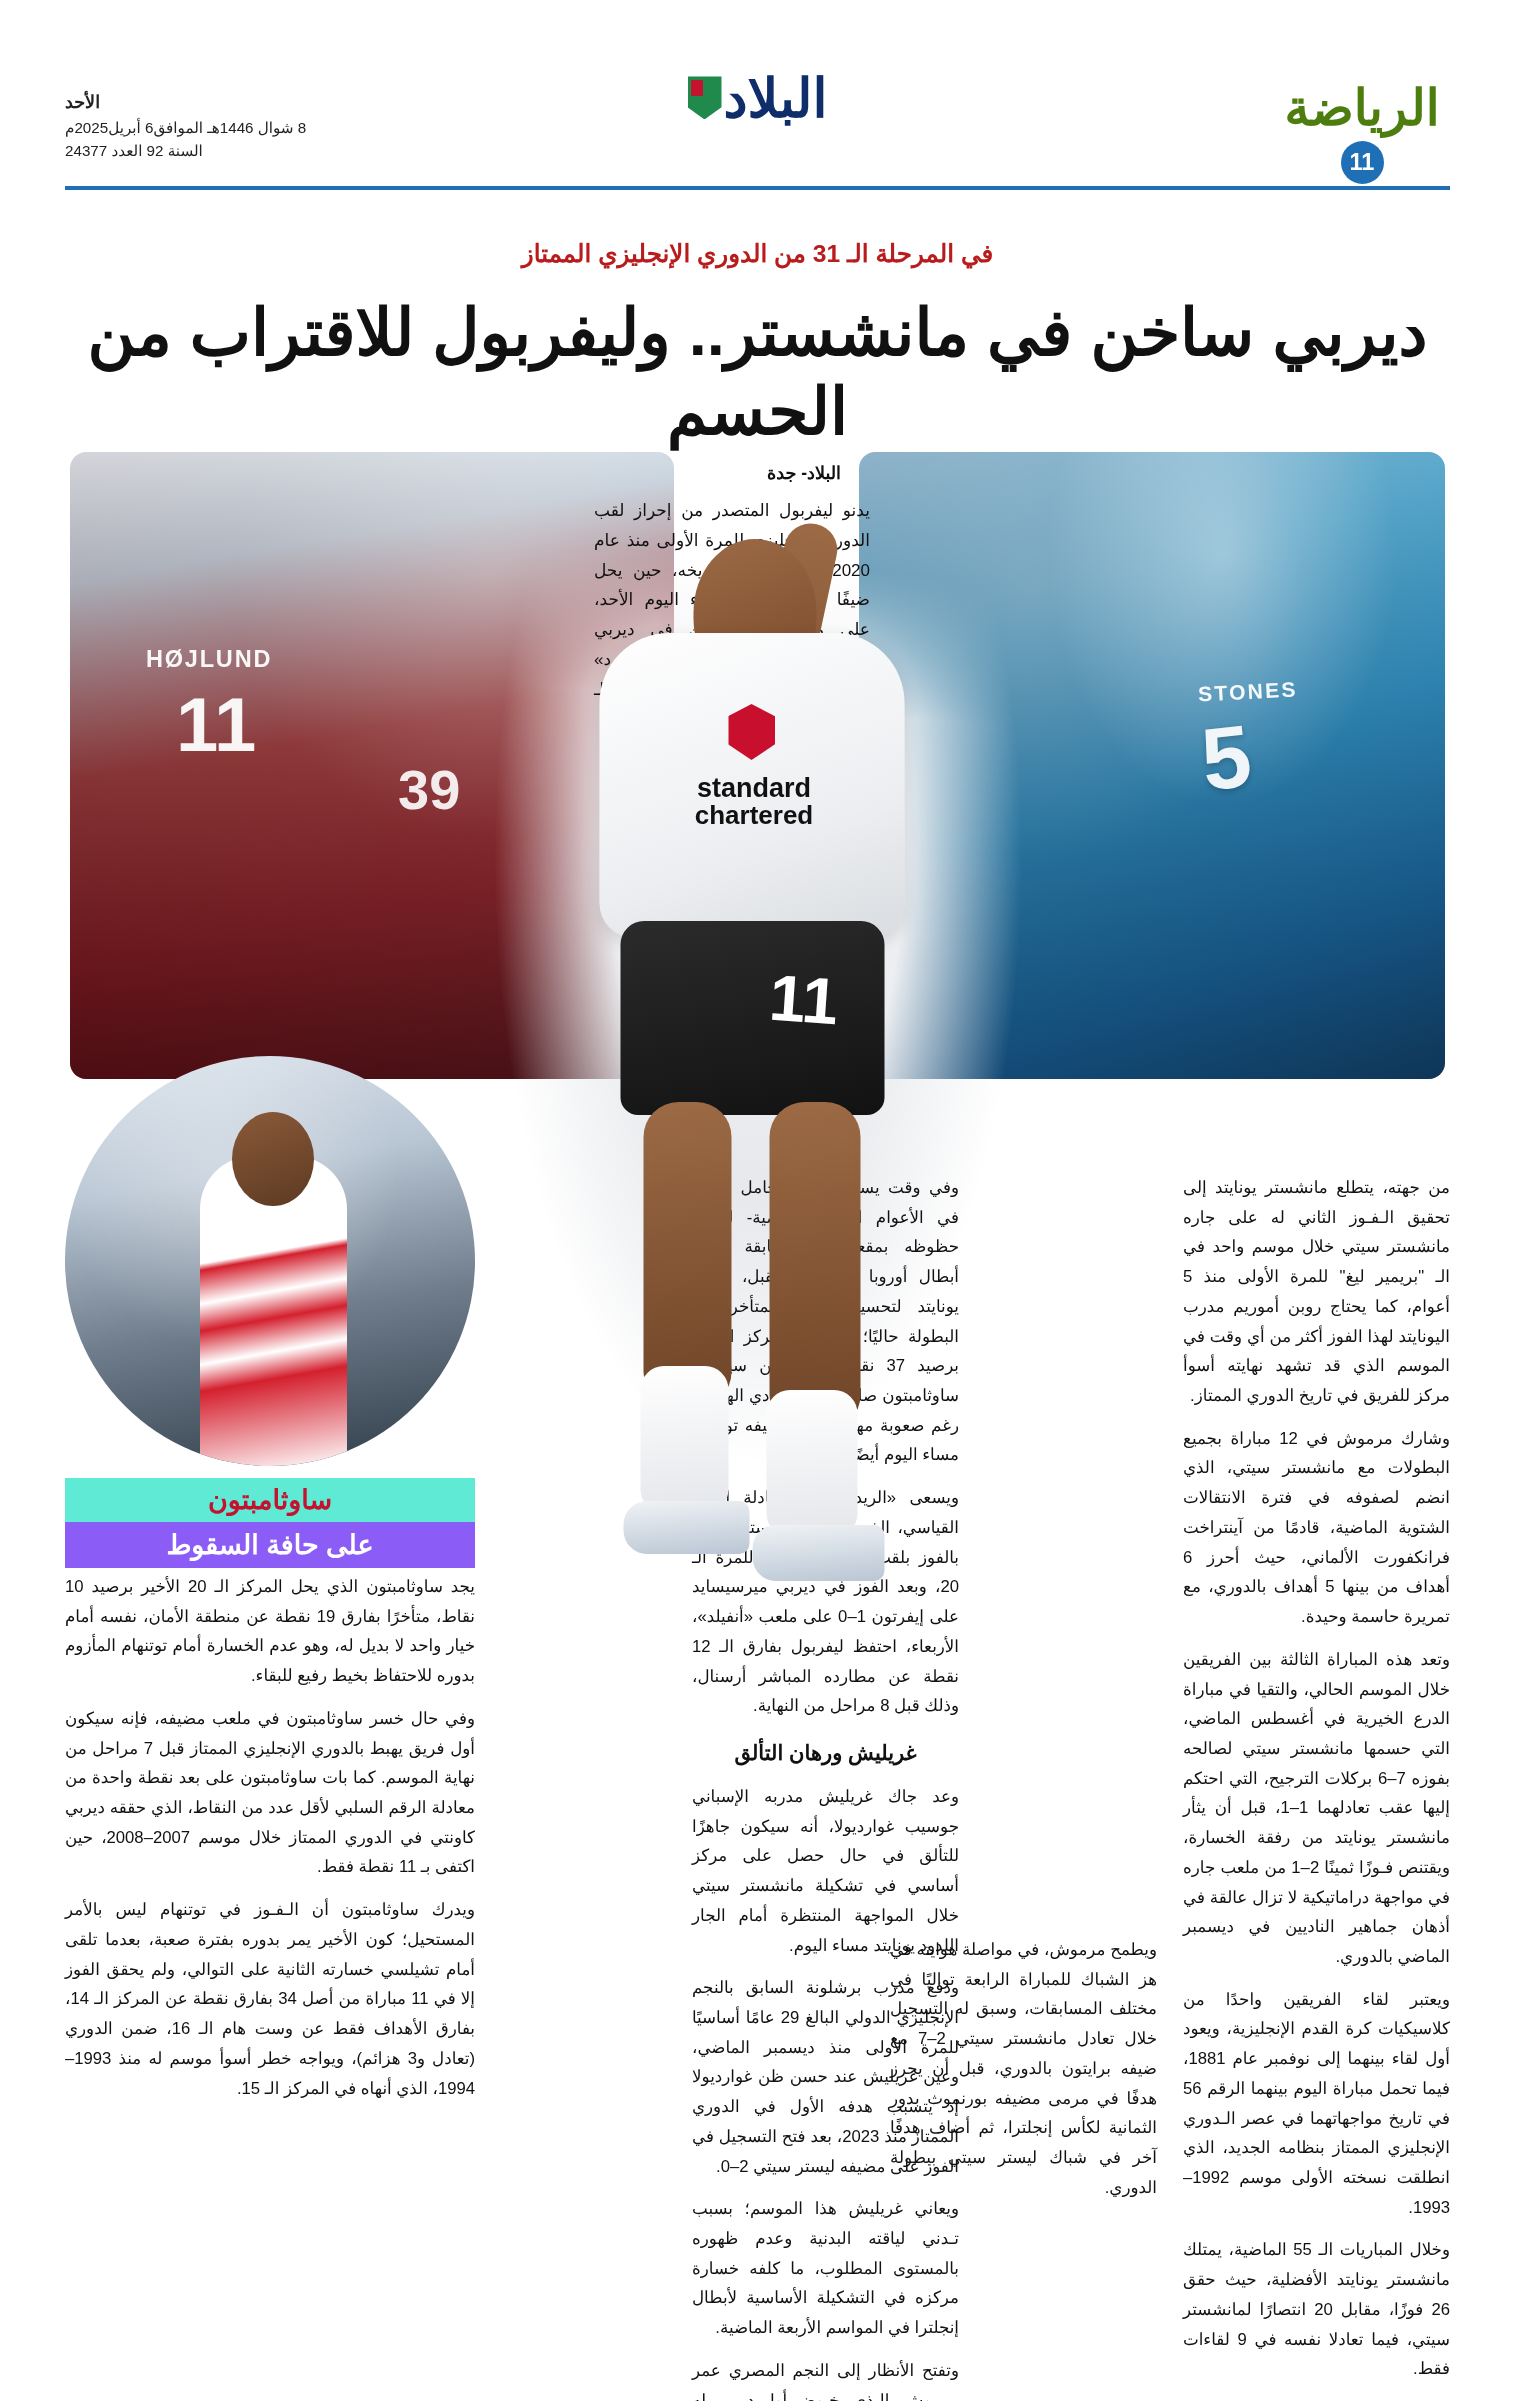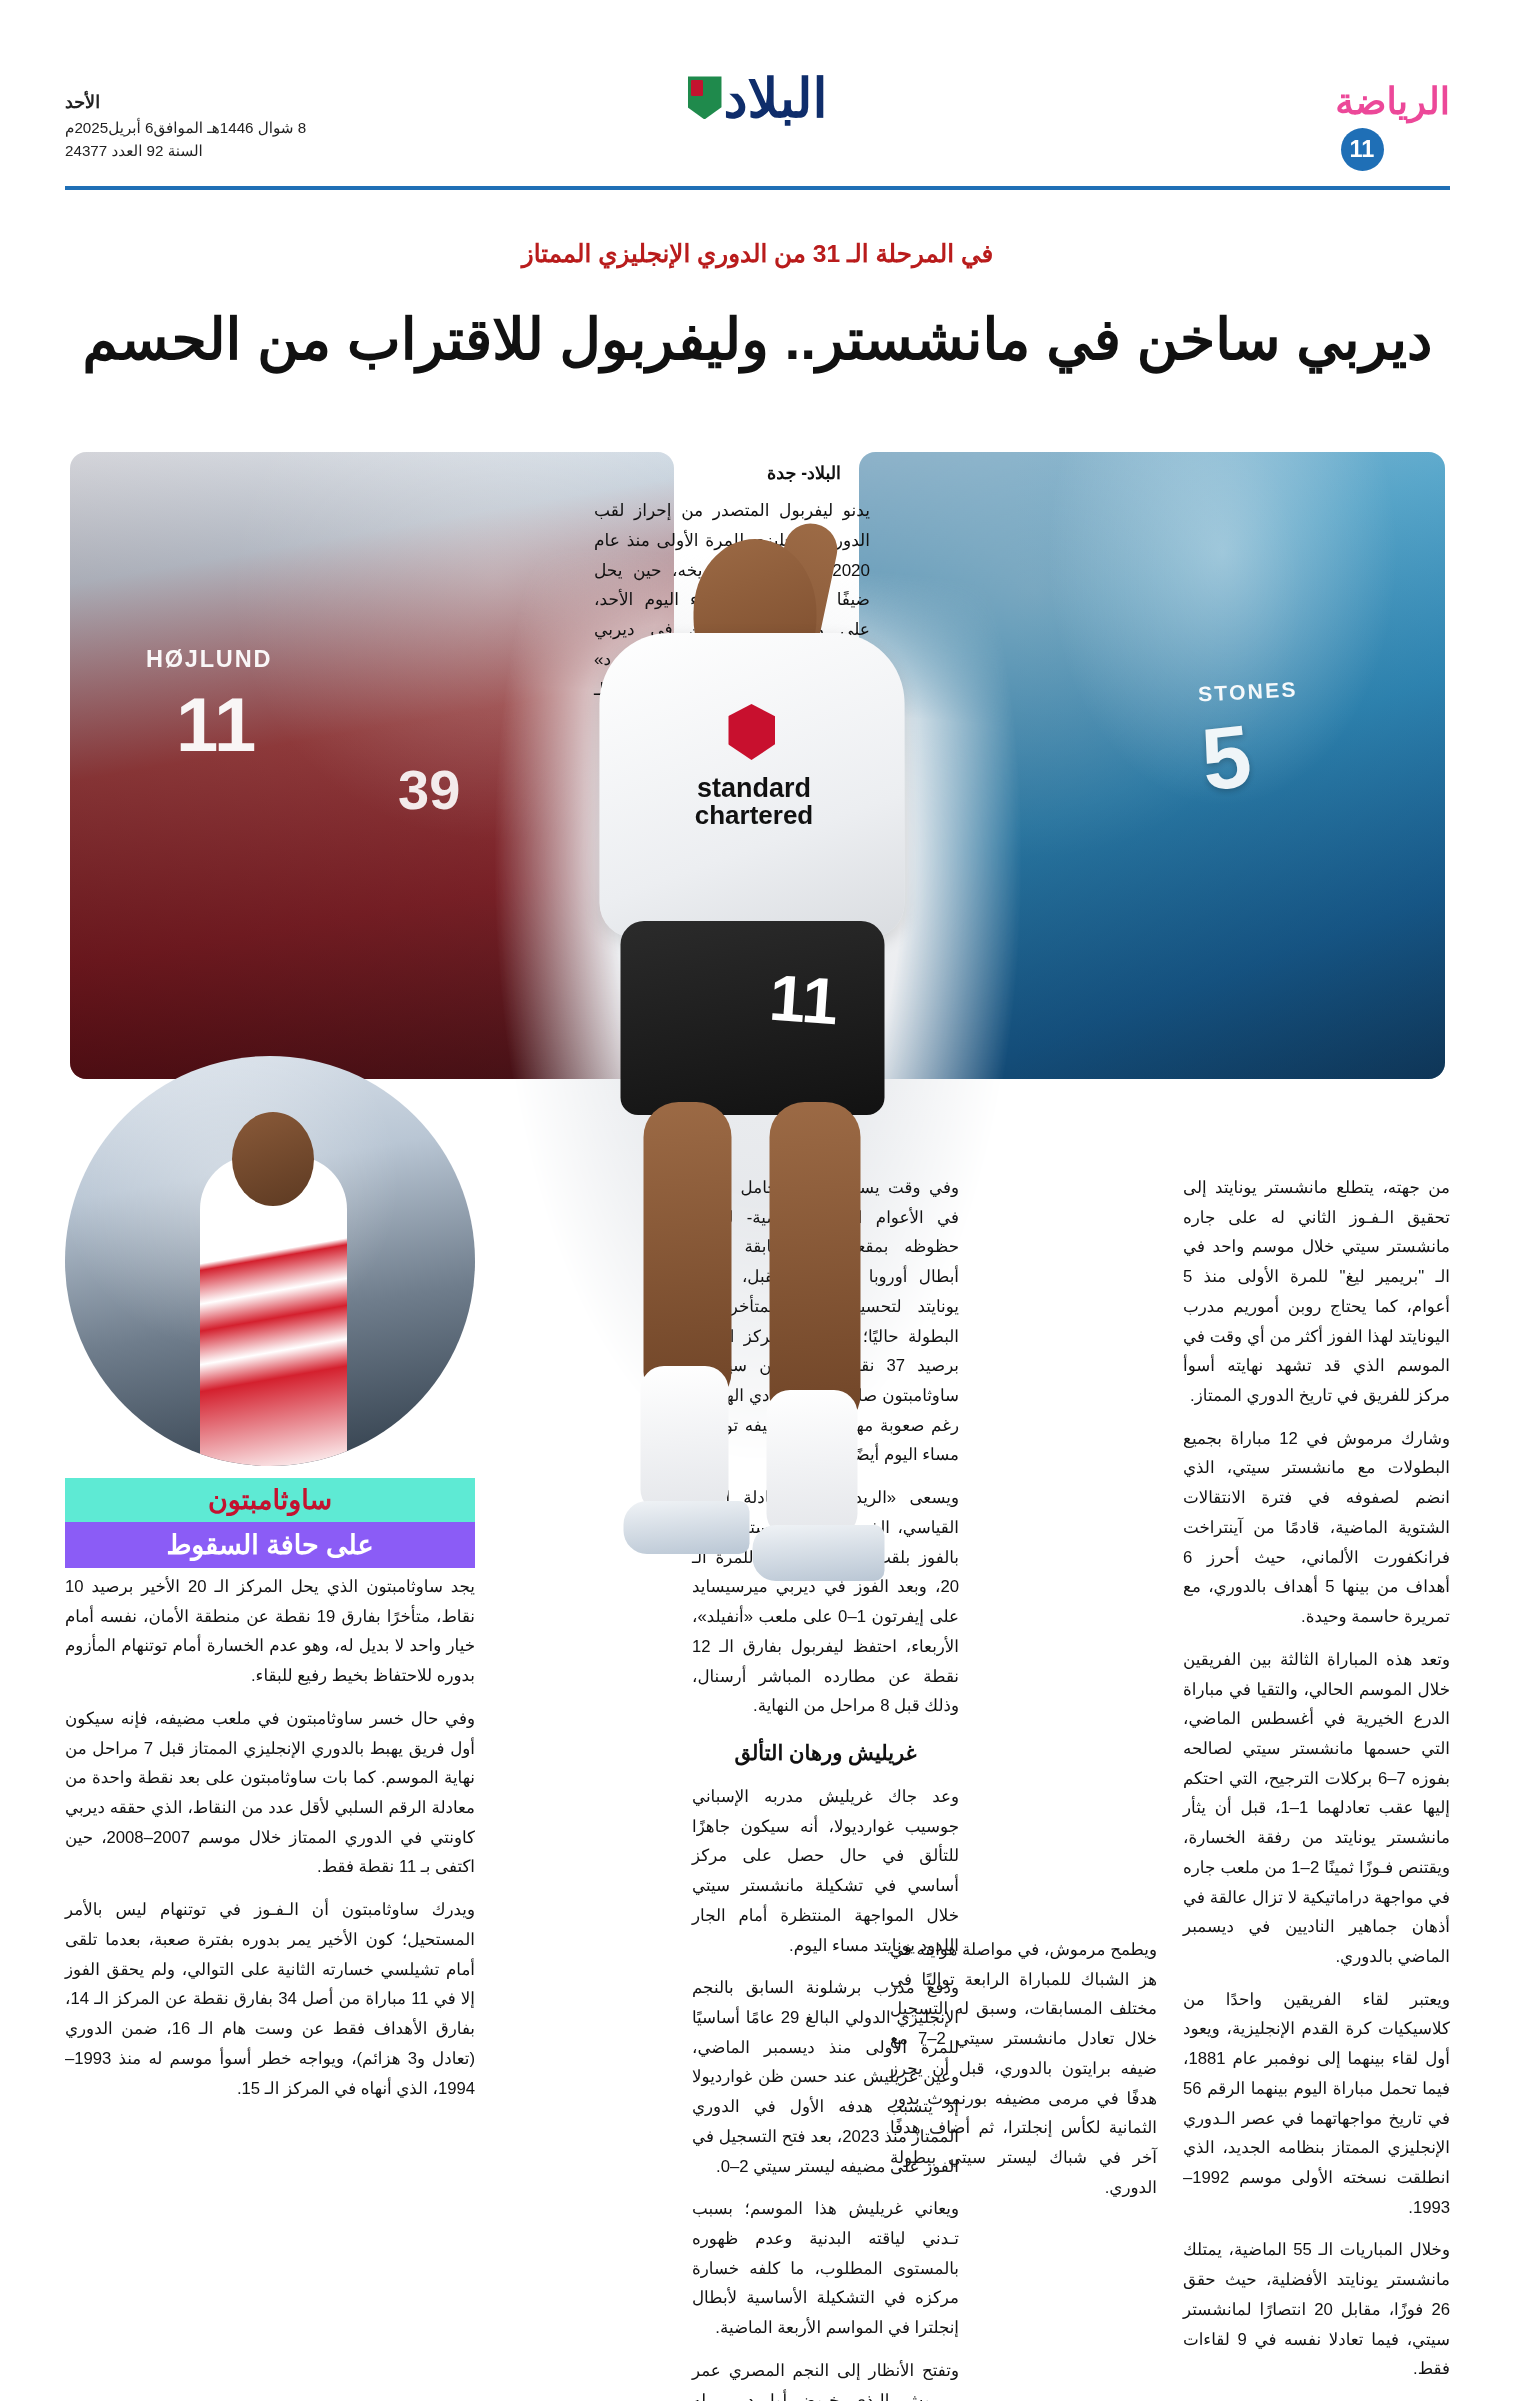--- a/index.html
+++ b/index.html
@@ -24,26 +24,25 @@
     top:65px; left:0; right:0;
     height:88px;
   }
   .section-label{
     position:absolute;
     right:65px; top:17.6px;
     text-align:center;
     width:176px;
   }
   .section-label .txt{
-    font-size:37px;
-    font-weight:bold;
-    color:#ec4899;
+    font-size:50px;
+    font-weight:bold;
+    color:#4d7c0f;
     letter-spacing:-0.6px;
     line-height:1;
-    text-align:right;
   }
   .page-badge{
     margin:8.2px auto 0 auto;
     width:43px;height:43px;
     border-radius:50%;
     background:#1f6fb6;
     color:#fff;
     font-size:23.5px;
     font-weight:bold;
     display:flex;align-items:center;justify-content:center;
@@ -104,26 +103,25 @@
     top:239px; left:0; right:0;
     text-align:center;
     font-size:24.6px;
     font-weight:bold;
     color:#b91c1c;
   }
   .headline{
     position:absolute;
     top:293px; left:70px; right:70px;
     text-align:center;
-    font-size:57px;
+    font-size:65px;
     font-weight:bold;
     color:#111;
     line-height:1.22;
     letter-spacing:-0.6px;
-    margin-top:12px;
   }
 
   
   .collage{
     position:absolute;
     top:452px;
     left:70px;
     right:70px;
     height:733px;
   }

